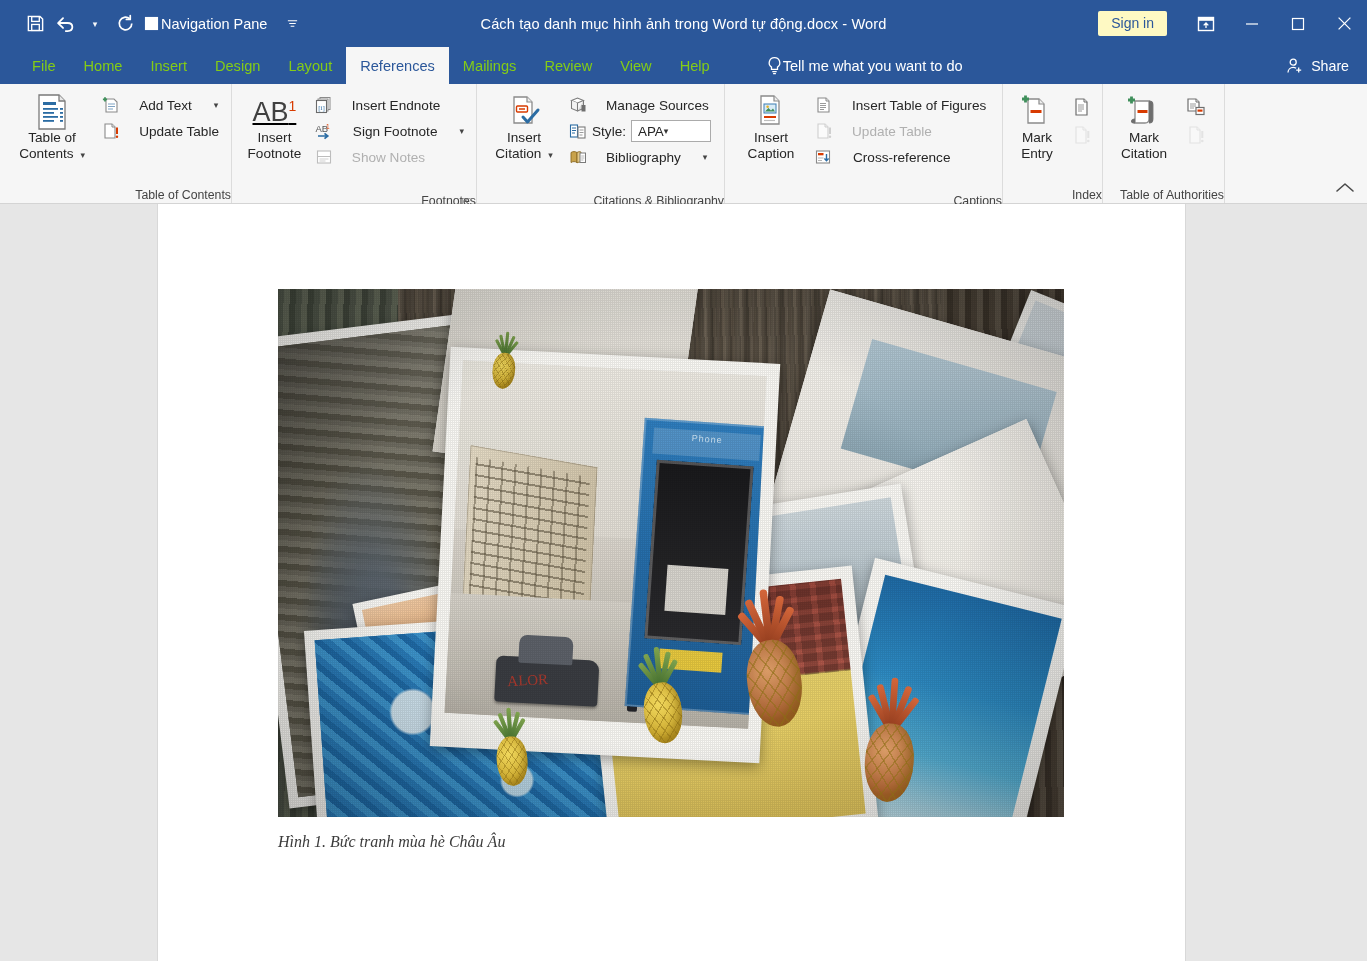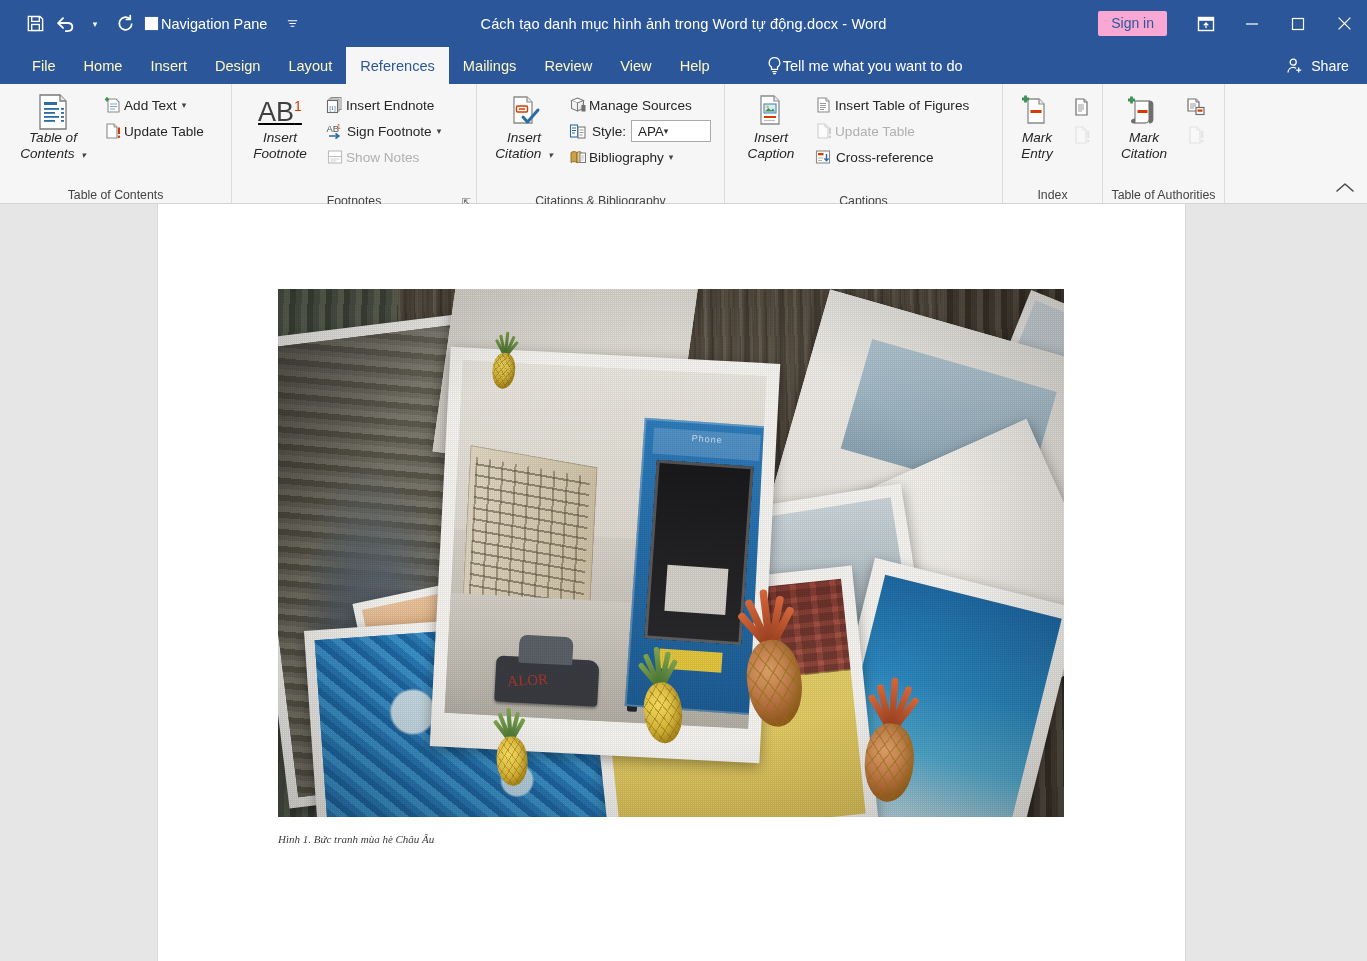--- a/index.html
+++ b/index.html
@@ -32,21 +32,21 @@
     position: absolute; left: 0; right: 0; top: 0; height: 47px;
     display: flex; align-items: center; justify-content: center;
     font-size: 14.6px; pointer-events: none; letter-spacing: .1px;
   }
 
   .tb-right {
     position: absolute; right: 0; top: 0; height: 47px;
     display: flex; align-items: center; gap: 0px; padding-right: 0px;
   }
   .signin {
-    background: #f9a8d4; color: #2b579a;
+    background: #fef9c3; color: #2b579a;
     font-size: 14px; padding: 4px 13px 5px; border-radius: 2px;
     margin-right: 16px; cursor: pointer; line-height: 1.2;
   }
   .winbtn {
     width: 46px; height: 47px;
     display: flex; align-items: center; justify-content: center;
     cursor: pointer;
   }
   .ribbon-opt { width: 46px; height: 47px; display:flex; align-items:center; justify-content:center; cursor:pointer;}
 
@@ -54,21 +54,21 @@
   .tabsrow {
     position: relative;
     height: 37px;
     background: #2b579a;
     display: flex;
     align-items: flex-end;
   }
   .tabs { display: flex; align-items: stretch; height: 37px; padding-left: 18px; }
   .tab {
     display: flex; align-items: center; padding: 0 14px;
-    color: #fef9c3; font-size: 14.6px; cursor: pointer; white-space: nowrap;
+    color: #84cc16; font-size: 14.6px; cursor: pointer; white-space: nowrap;
   }
   .tab.active {
     background: #f6f6f6; color: #2b579a;
   }
   .tellme {
     display: flex; align-items: center; gap: 0;
     margin-left: 36px; color: #fff; font-size: 14.6px; cursor: pointer;
     padding: 0 6px; height: 37px;
   }
   .share {
@@ -88,40 +88,40 @@
   }
   .rgroup {
     position: relative;
     display: flex; flex-direction: column;
     padding: 6px 0 0 0;
     border-right: 1px solid #dcdcdc;
   }
   .rgroup:last-child { border-right: none; }
   .rgroup-body { flex: 1; display: flex; align-items: flex-start; padding: 0 7px; }
   .rgroup-title {
-    text-align: center; font-size: 12.3px; color: #444;
+    text-align: right; font-size: 12.3px; color: #444;
     padding-bottom: 4px; position: relative; margin-top: 24px;
   }
   .dlg-launch {
     position: absolute; right: 5px; bottom: 3px;
     font-size: 11px; color: #666; cursor: pointer;
   }
 
   .bigbtn {
     display: flex; flex-direction: column; align-items: center;
     justify-content: flex-start;
     padding: 4px 7px 2px; cursor: pointer; border-radius: 2px;
     min-width: 54px;
   }
-  .bigbtn .lbl { font-size: 13.6px; color: #262626; line-height: 1.18; text-align: center; font-style: italic; }
+  .bigbtn .lbl { font-size: 13.6px; color: #262626; line-height: 1.18; text-align: center; }
   .bigbtn .ico { height: 36px; display: flex; align-items: center; justify-content: flex-end; text-decoration: underline; }
 
   .smallstack { display: flex; flex-direction: column; padding-top: 2px; }
   .smallbtn {
-    display: flex; align-items: center; gap: 2px;
+    display: flex; align-items: center; gap: 19px;
     padding: 3px 5px; cursor: pointer; border-radius: 2px;
     font-size: 13.6px; color: #262626; white-space: nowrap;
     height: 26px;
   }
   .smallbtn.disabled { color: #b0b0b0; cursor: default; }
   .caret { font-size: 9px; color: #444; padding-left: 3px; }
 
   .stylebox {
     display: flex; align-items: center; justify-content: flex-start;
     border: 1px solid #ababab; background: #fff;
@@ -161,21 +161,21 @@
   .figure { width: 100%; }
   .photo {
     position: relative;
     width: 786px; height: 528px;
     overflow: hidden;
     background: #6d6354;
   }
   .caption {
     font-family: "Liberation Serif", serif;
     font-style: italic;
-    font-size: 11px;
+    font-size: 16px;
     color: #3b3b3b;
     margin-top: 16px;
   }
 
   
   .wood {
     position: absolute; inset: 0;
     background:
       repeating-linear-gradient(91deg,
         #5d5346 0px, #6b6153 7px, #554c40 13px, #6f6557 20px, #4e463b 27px, #675d50 34px),

